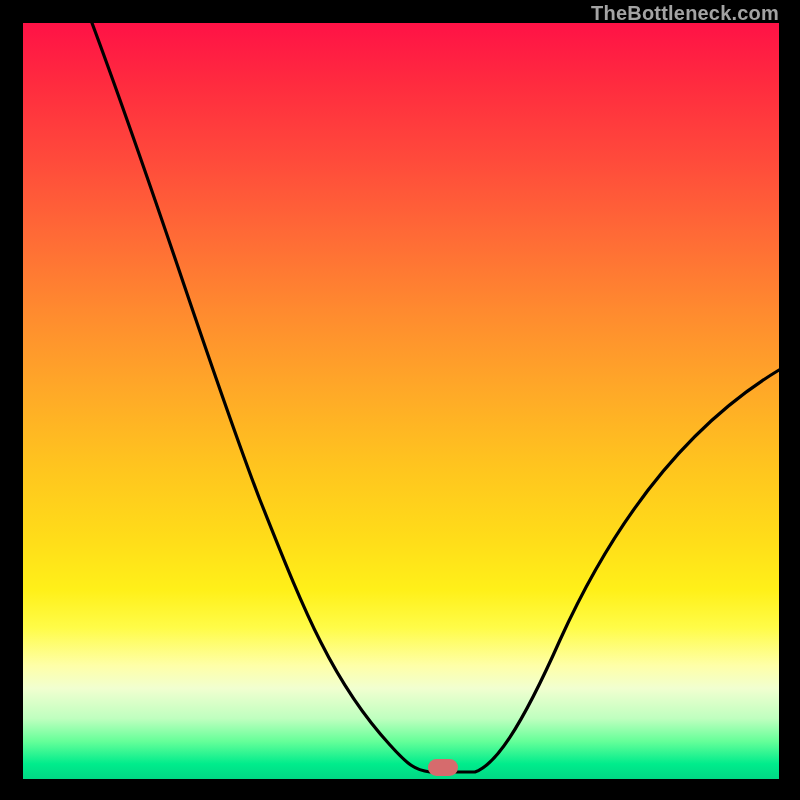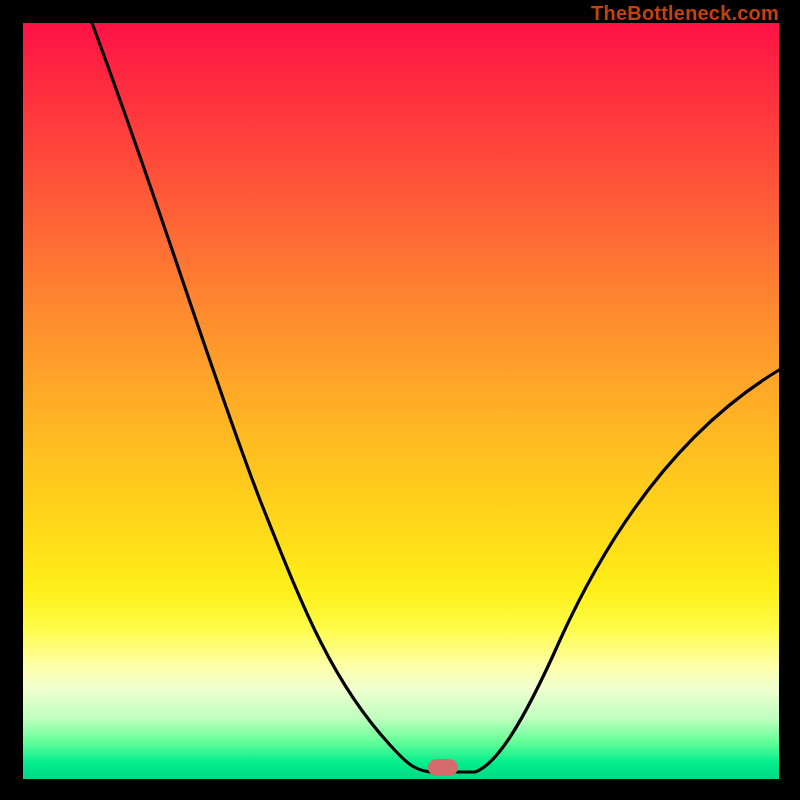--- a/index.html
+++ b/index.html
@@ -34,21 +34,21 @@
       #bfffbf 92%,
       #66ff99 95%,
       #00ec8c 98%,
       #00d884 100%
     );
   }
   .watermark {
     position: absolute;
     font-family: Arial, Helvetica, sans-serif;
     font-weight: 600;
-    color: #c2410c;
+    color: #a3a3a3;
     letter-spacing: 0.2px;
   }
   svg.curve {
     position: absolute;
     left: 0;
     top: 0;
   }
   .marker {
     position: absolute;
     background: #d66b6d;

